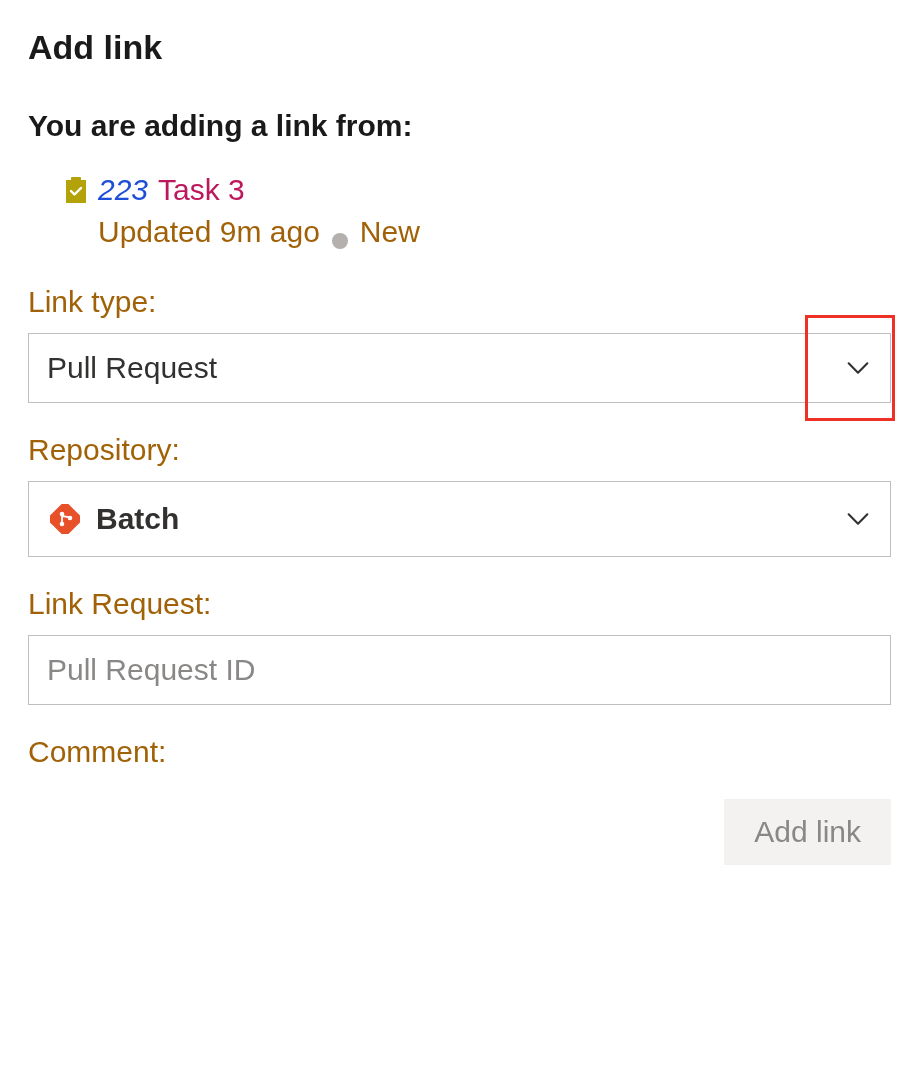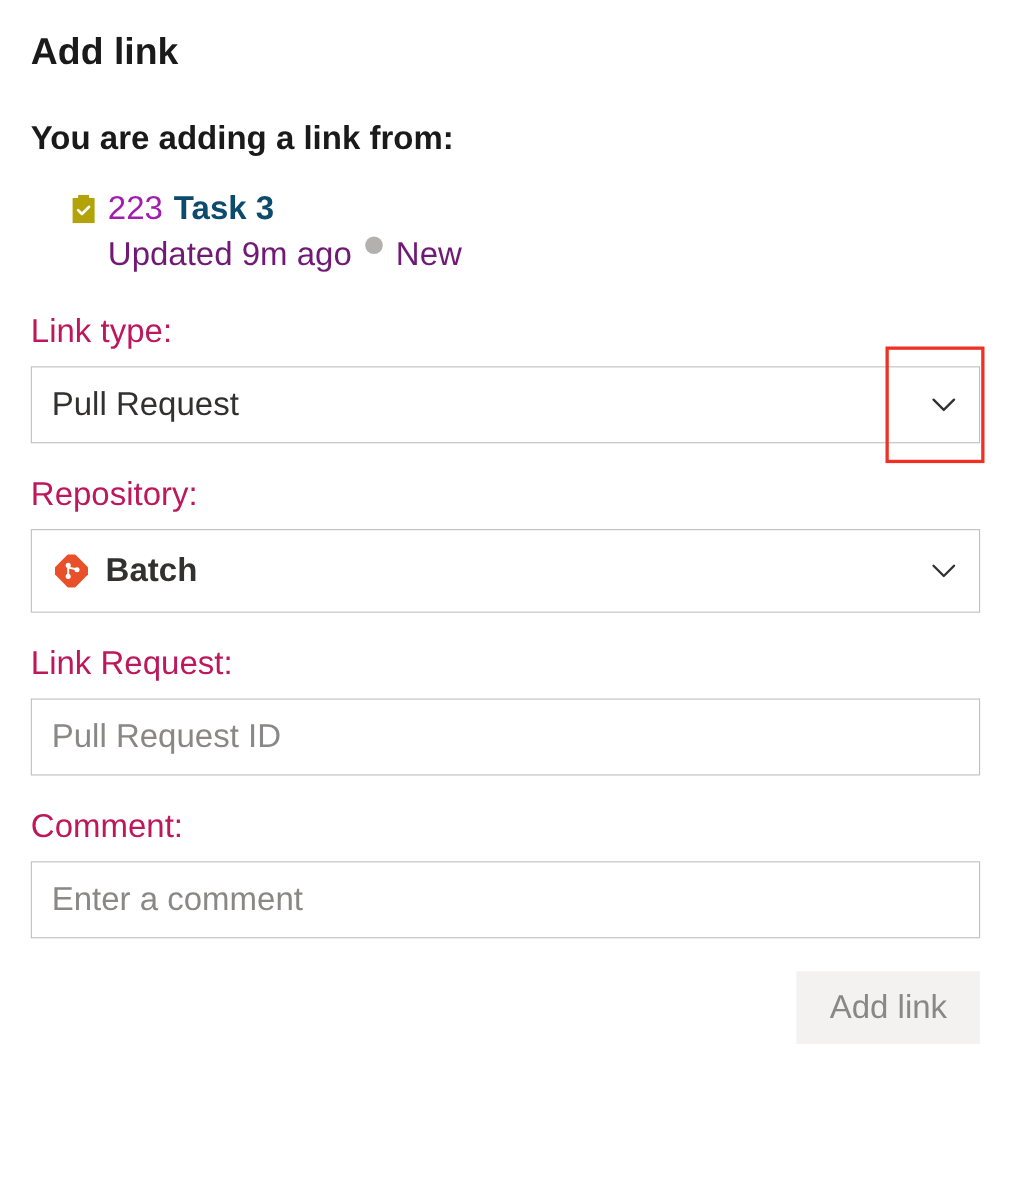--- a/index.html
+++ b/index.html
@@ -31,40 +31,40 @@
       align-items: center;
       gap: 10px;
       font-size: 30px;
       margin-bottom: 8px;
     }
     .clipboard-icon {
       width: 24px;
       height: 26px;
       flex-shrink: 0;
     }
-    .workitem-id { color: #a21caf; font-weight: 400; }
-    .workitem-title { color: #0c4a6e; font-weight:700; }
+    .workitem-id { color: #1d4ed8; font-weight: 400; font-style: italic; }
+    .workitem-title { color: #be185d; font-weight:400; }
     .workitem-row2 {
       display: flex;
-      align-items: flex-start;
+      align-items: flex-end;
       gap: 12px;
       font-size: 30px;
       padding-left: 34px;
-      color: #701a75;
+      color: #a16207;
     }
     .dot {
       width: 16px;
       height: 16px;
       border-radius: 50%;
       background: #b3b0ad;
       flex-shrink: 0;
     }
     .field-label {
       font-size: 30px;
-      color: #be185d;
+      color: #a16207;
       margin-bottom: 14px;
       font-weight: 400;
     }
     .dropdown, .textinput {
       width: 100%;
       border: 1px solid #bfbfbf;
       background: #ffffff;
       display: flex;
       align-items: center;
       font-size: 30px;
@@ -182,20 +182,17 @@
 
 <div class="field-group">
   <div class="field-label">Link Request:</div>
   <div class="textinput">
     <input type="text" placeholder="Pull Request ID" style="">
   </div>
 </div>
 
 <div class="field-group">
   <div class="field-label">Comment:</div>
-  <div class="textinput">
-    <input type="text" placeholder="Enter a comment" style="">
-  </div>
 </div>
 
 <div class="buttons-row">
   <button class="btn disabled">Add link</button>
 </div>
 
 </body></html>

